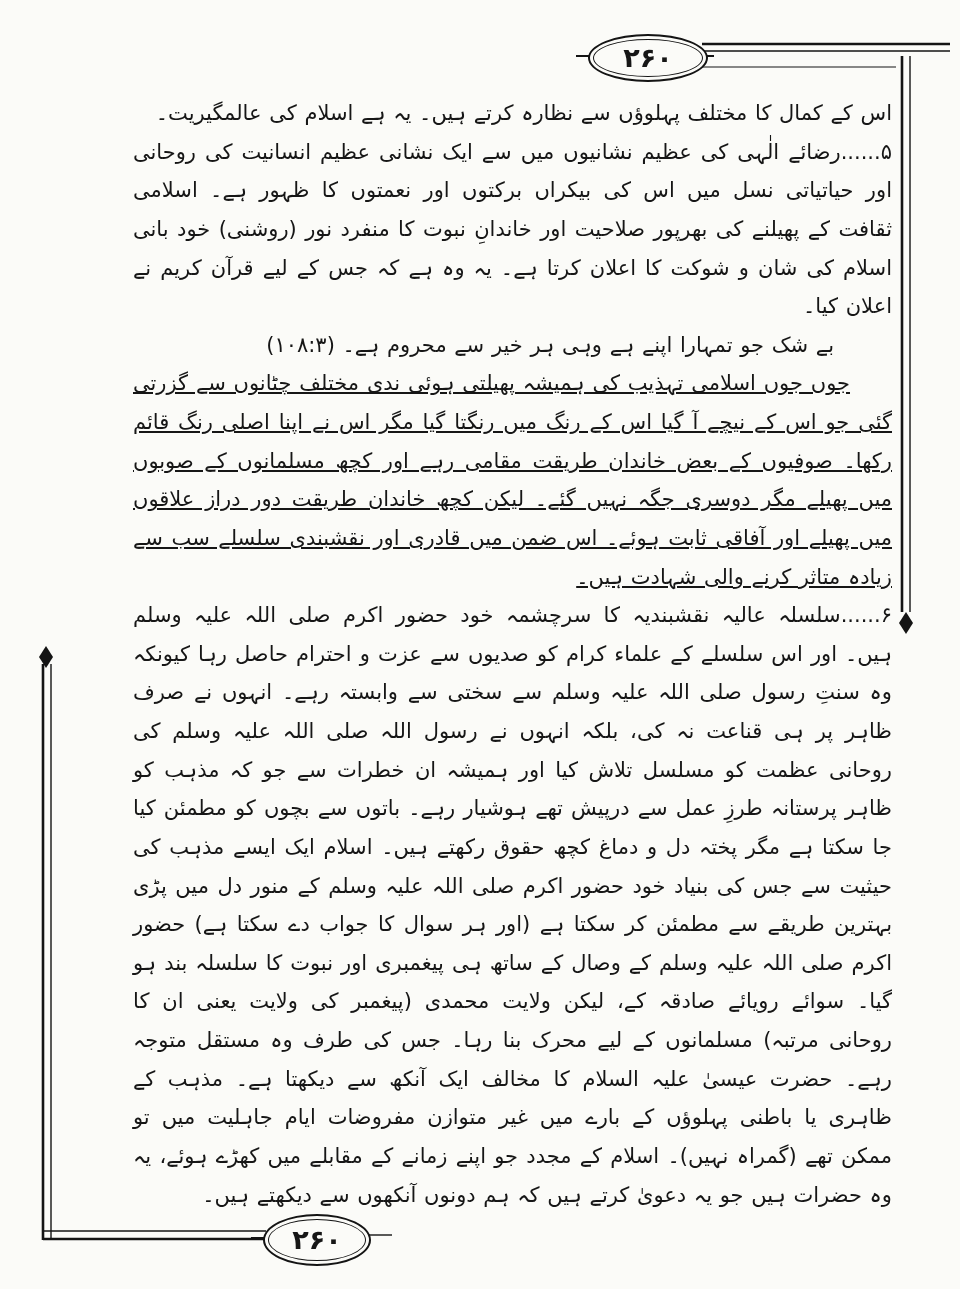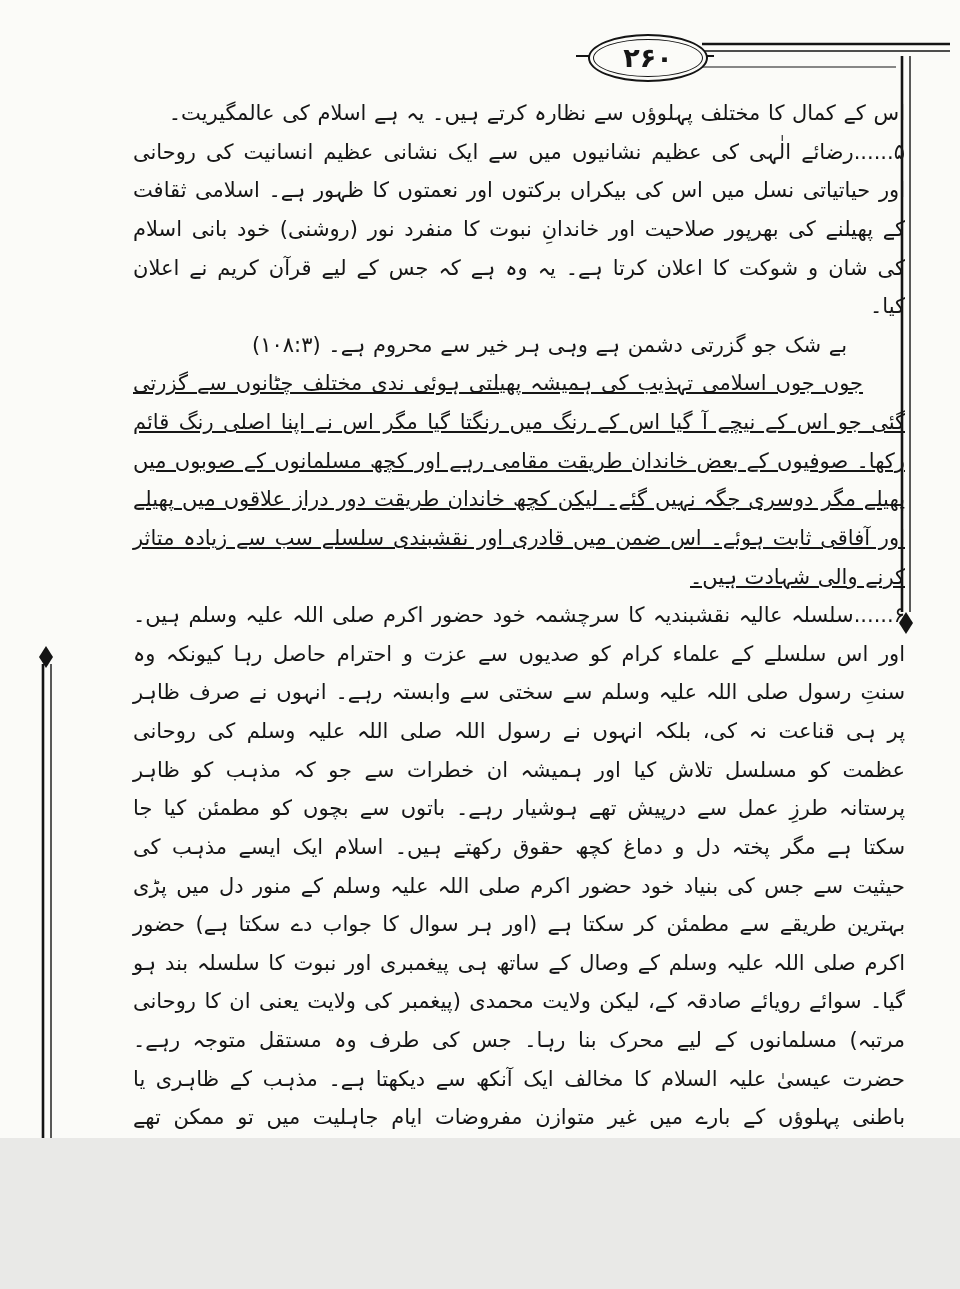--- a/index.html
+++ b/index.html
@@ -1,18 +1,18 @@
 <!DOCTYPE html>
 <html lang="ur"><head>
 <meta charset="utf-8">
 <style>
   html,body{margin:0;padding:0;background:#e9e9e7;}
   .page{
     position:relative;
-    width:960px;height:1138px;
+    width:960px;height:1289px;
     margin:0 auto;
     background:#fbfbf8;
     overflow:hidden;
     font-family:"DejaVu Sans", sans-serif;
     color:#161616;
   }
   .frame{position:absolute;top:0;left:0;pointer-events:none;}
 
   
   .cartouche{
@@ -32,21 +32,21 @@
   .cartouche.bottom{left:263px;top:1214px;width:104px;height:48px;}
   .cartouche .num{
     font-size:27px;font-weight:bold;line-height:1;
     direction:rtl;letter-spacing:2px;
     transform:translateY(-1px);
   }
 
   
   .text-block{
     position:absolute;
-    top:94px;left:85px;right:55px;
+    top:94px;left:85px;right:68px;
     direction:rtl;
     text-align:justify;
     font-size:21px;
     line-height:1.84;
     word-spacing:1px;
     margin-left:48px;
   }
   .text-block p{margin:0;padding:0;}
   .quote{
     margin-right:58px !important;
@@ -83,21 +83,21 @@
     </g>
   </svg>
 
   <div class="cartouche top">
     <span class="num">۲۶۰</span>
   </div>
 
   <div class="text-block">
     <p>اس کے کمال کا مختلف پہلوؤں سے نظارہ کرتے ہیں۔ یہ ہے اسلام کی عالمگیریت۔</p>
     <p>۵......رضائے الٰہی کی عظیم نشانیوں میں سے ایک نشانی عظیم انسانیت کی روحانی اور حیاتیاتی نسل میں اس کی بیکراں برکتوں اور نعمتوں کا ظہور ہے۔ اسلامی ثقافت کے پھیلنے کی بھرپور صلاحیت اور خاندانِ نبوت کا منفرد نور (روشنی) خود بانی اسلام کی شان و شوکت کا اعلان کرتا ہے۔ یہ وہ ہے کہ جس کے لیے قرآن کریم نے اعلان کیا۔</p>
-    <p class="quote">بے شک جو گزرتی دشمن ہے وہی ہر خیر سے محروم ہے۔ (۱۰۸:۳)</p>
+    <p class="quote">بے شک جو تمہارا اپنے ہے وہی ہر خیر سے محروم ہے۔ (۱۰۸:۳)</p>
     <p class="indent-first">جوں جوں اسلامی تہذیب کی ہمیشہ پھیلتی ہوئی ندی مختلف چٹانوں سے گزرتی گئی جو اس کے نیچے آ گیا اس کے رنگ میں رنگتا گیا مگر اس نے اپنا اصلی رنگ قائم رکھا۔ صوفیوں کے بعض خاندان طریقت مقامی رہے اور کچھ مسلمانوں کے صوبوں میں پھیلے مگر دوسری جگہ نہیں گئے۔ لیکن کچھ خاندان طریقت دور دراز علاقوں میں پھیلے اور آفاقی ثابت ہوئے۔ اس ضمن میں قادری اور نقشبندی سلسلے سب سے زیادہ متاثر کرنے والی شہادت ہیں۔</p>
     <p>۶......سلسلہ عالیہ نقشبندیہ کا سرچشمہ خود حضور اکرم صلی اللہ علیہ وسلم ہیں۔ اور اس سلسلے کے علماء کرام کو صدیوں سے عزت و احترام حاصل رہا کیونکہ وہ سنتِ رسول صلی اللہ علیہ وسلم سے سختی سے وابستہ رہے۔ انہوں نے صرف ظاہر پر ہی قناعت نہ کی، بلکہ انہوں نے رسول اللہ صلی اللہ علیہ وسلم کی روحانی عظمت کو مسلسل تلاش کیا اور ہمیشہ ان خطرات سے جو کہ مذہب کو ظاہر پرستانہ طرزِ عمل سے درپیش تھے ہوشیار رہے۔ باتوں سے بچوں کو مطمئن کیا جا سکتا ہے مگر پختہ دل و دماغ کچھ حقوق رکھتے ہیں۔ اسلام ایک ایسے مذہب کی حیثیت سے جس کی بنیاد خود حضور اکرم صلی اللہ علیہ وسلم کے منور دل میں پڑی بہترین طریقے سے مطمئن کر سکتا ہے (اور ہر سوال کا جواب دے سکتا ہے) حضور اکرم صلی اللہ علیہ وسلم کے وصال کے ساتھ ہی پیغمبری اور نبوت کا سلسلہ بند ہو گیا۔ سوائے رویائے صادقہ کے، لیکن ولایت محمدی (پیغمبر کی ولایت یعنی ان کا روحانی مرتبہ) مسلمانوں کے لیے محرک بنا رہا۔ جس کی طرف وہ مستقل متوجہ رہے۔ حضرت عیسیٰ علیہ السلام کا مخالف ایک آنکھ سے دیکھتا ہے۔ مذہب کے ظاہری یا باطنی پہلوؤں کے بارے میں غیر متوازن مفروضات ایام جاہلیت میں تو ممکن تھے (گمراہ نہیں)۔ اسلام کے مجدد جو اپنے زمانے کے مقابلے میں کھڑے ہوئے، یہ وہ حضرات ہیں جو یہ دعویٰ کرتے ہیں کہ ہم دونوں آنکھوں سے دیکھتے ہیں۔</p>
   </div>
 
   <div class="cartouche bottom">
     <span class="num">۲۶۰</span>
   </div>
 
 </div>
 

